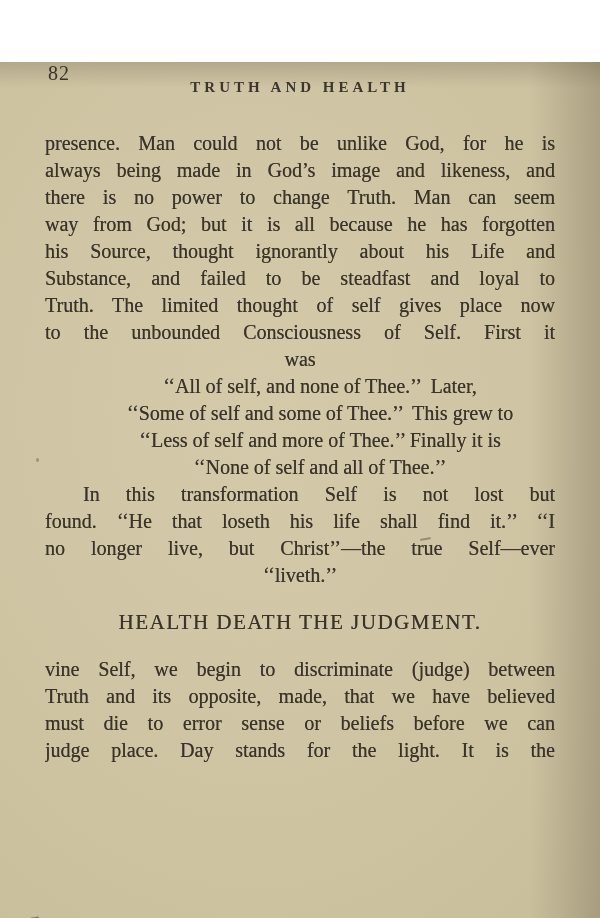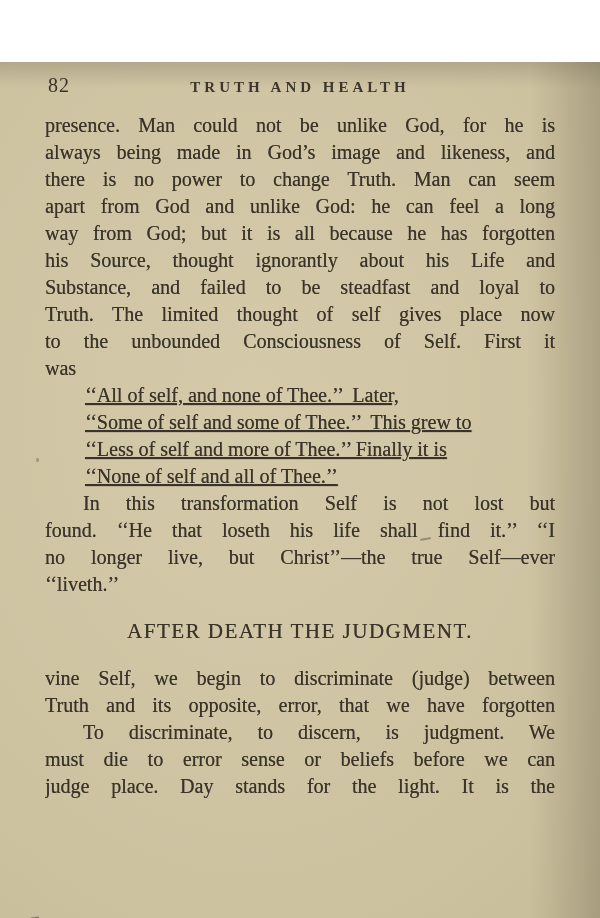--- a/index.html
+++ b/index.html
@@ -26,55 +26,54 @@
     position: relative;
     margin: 62px 45px 0 45px;
     height: 22px;
   }
   .page-number {
     position: absolute;
     left: 3px;
     top: 0;
     font-size: 20px;
     letter-spacing: 1px;
-    margin-top: 12px;
   }
   .running-title {
     text-align: center;
     font-size: 15px;
     font-weight: bold;
     letter-spacing: 4px;
     padding-top: 17px;
     color: #3c362c;
   }
   .body-text {
-    margin: 28px 45px 0 45px;
+    margin: 46px 45px 0 45px;
     font-size: 20px;
     text-shadow: 0.2px 0.2px 0.4px rgba(45,39,28,0.65);
   }
   .line {
     height: 27px;
     line-height: 27px;
     overflow: hidden;
   }
   .j {
     text-align: justify;
     text-align-last: justify;
   }
   .j::after {
     content: "";
     display: inline-block;
     width: 100%;
   }
   .l {
-    text-align: left;
+    text-align: center;
     white-space: pre-wrap;
   }
   .indent { padding-left: 38px; }
-  .quote-block { padding-left: 40px; text-decoration: underline; }
+  .quote-block { padding-left: 40px; }
   .section-heading {
     margin-top: 19px;
     margin-bottom: 20px;
     height: 28px;
     line-height: 28px;
     text-align: center;
     font-size: 21px;
     letter-spacing: 1.5px;
     color: #39332a;
     text-shadow: 0.2px 0.2px 0.4px rgba(45,39,28,0.65);
@@ -106,21 +105,20 @@
     <span class="page-number">82</span>
     <div class="running-title">TRUTH AND HEALTH</div>
   </div>
 
   <div class="body-text">
 
     <div>
       <div class="line j">presence.  Man could not be unlike God, for he is</div>
       <div class="line j">always being made in God’s image and likeness, and</div>
       <div class="line j">there is no power to change Truth.  Man can seem</div>
-      <div class="line j">apart from God and unlike God: he can feel a long</div>
       <div class="line j">way from God; but it is all because he has forgotten</div>
       <div class="line j">his Source, thought ignorantly about his Life and</div>
       <div class="line j">Substance, and failed to be steadfast and loyal to</div>
       <div class="line j">Truth.  The limited thought of self gives place now</div>
       <div class="line j">to the unbounded Consciousness of Self.  First it</div>
       <div class="line l">was</div>
     </div>
 
     <div class="quote-block">
       <div class="line l">‘‘All of self, and none of Thee.’’  Later,</div>
@@ -129,29 +127,28 @@
       <div class="line l">‘‘None of self and all of Thee.’’</div>
     </div>
 
     <div>
       <div class="line j indent">In this transformation Self is not lost but</div>
       <div class="line j">found.  ‘‘He that loseth his life shall find it.’’  ‘‘I</div>
       <div class="line j">no longer live, but Christ’’—the true Self—ever</div>
       <div class="line l">‘‘liveth.’’</div>
     </div>
 
-    <div class="section-heading">AFTER DEATH THE JUDGMENT.</div>
+    <div class="section-heading">HEALTH DEATH THE JUDGMENT.</div>
 
     <div>
       <div class="line j">vine Self, we begin to discriminate (judge) between</div>
-      <div class="line j">Truth and its opposite, error, that we have forgotten</div>
+      <div class="line j">Truth and its opposite, made, that we have believed</div>
     </div>
 
     <div>
-      <div class="line j indent">To discriminate, to discern, is judgment.  We</div>
       <div class="line j">must die to error sense or beliefs before we can</div>
       <div class="line j">judge place.  Day stands for the light.  It is the</div>
     </div>
 
   </div>
 
   <div class="smudge smudge-a">
       <i></i>
     </div>
 

